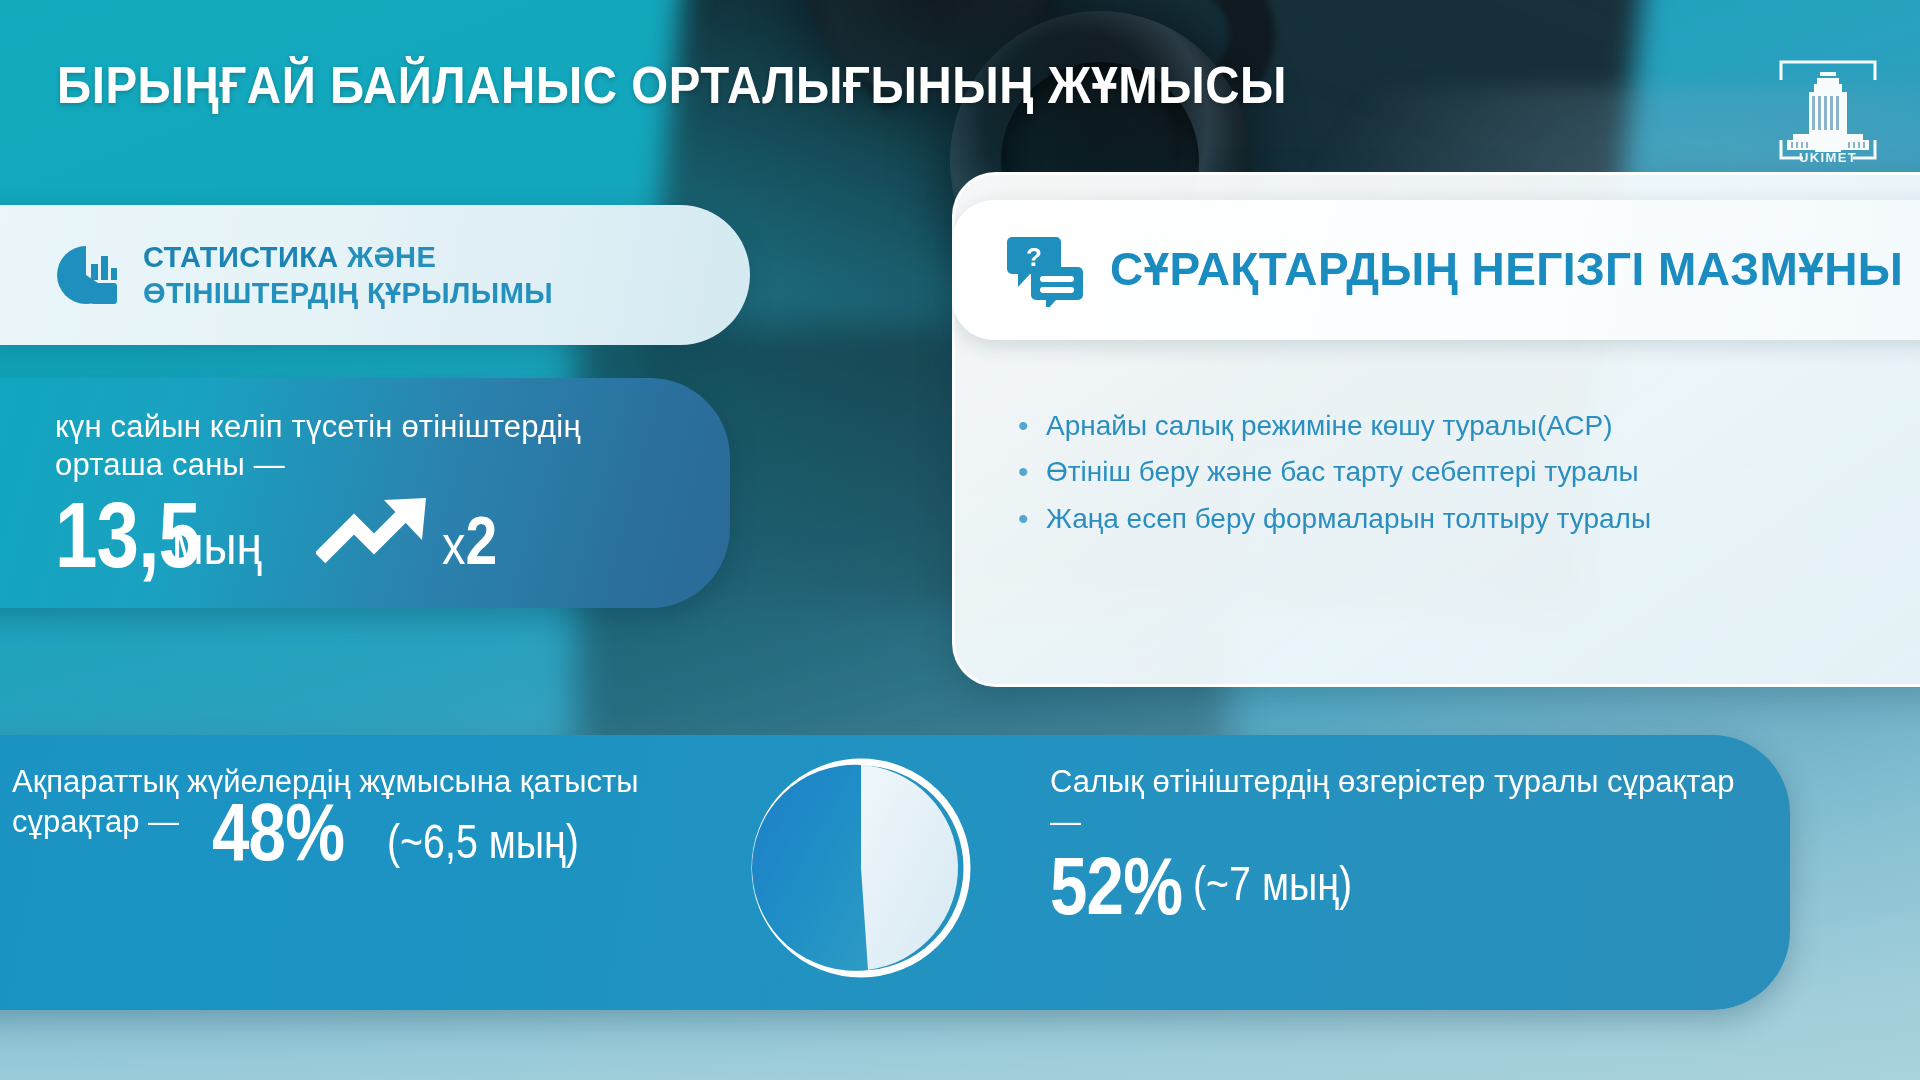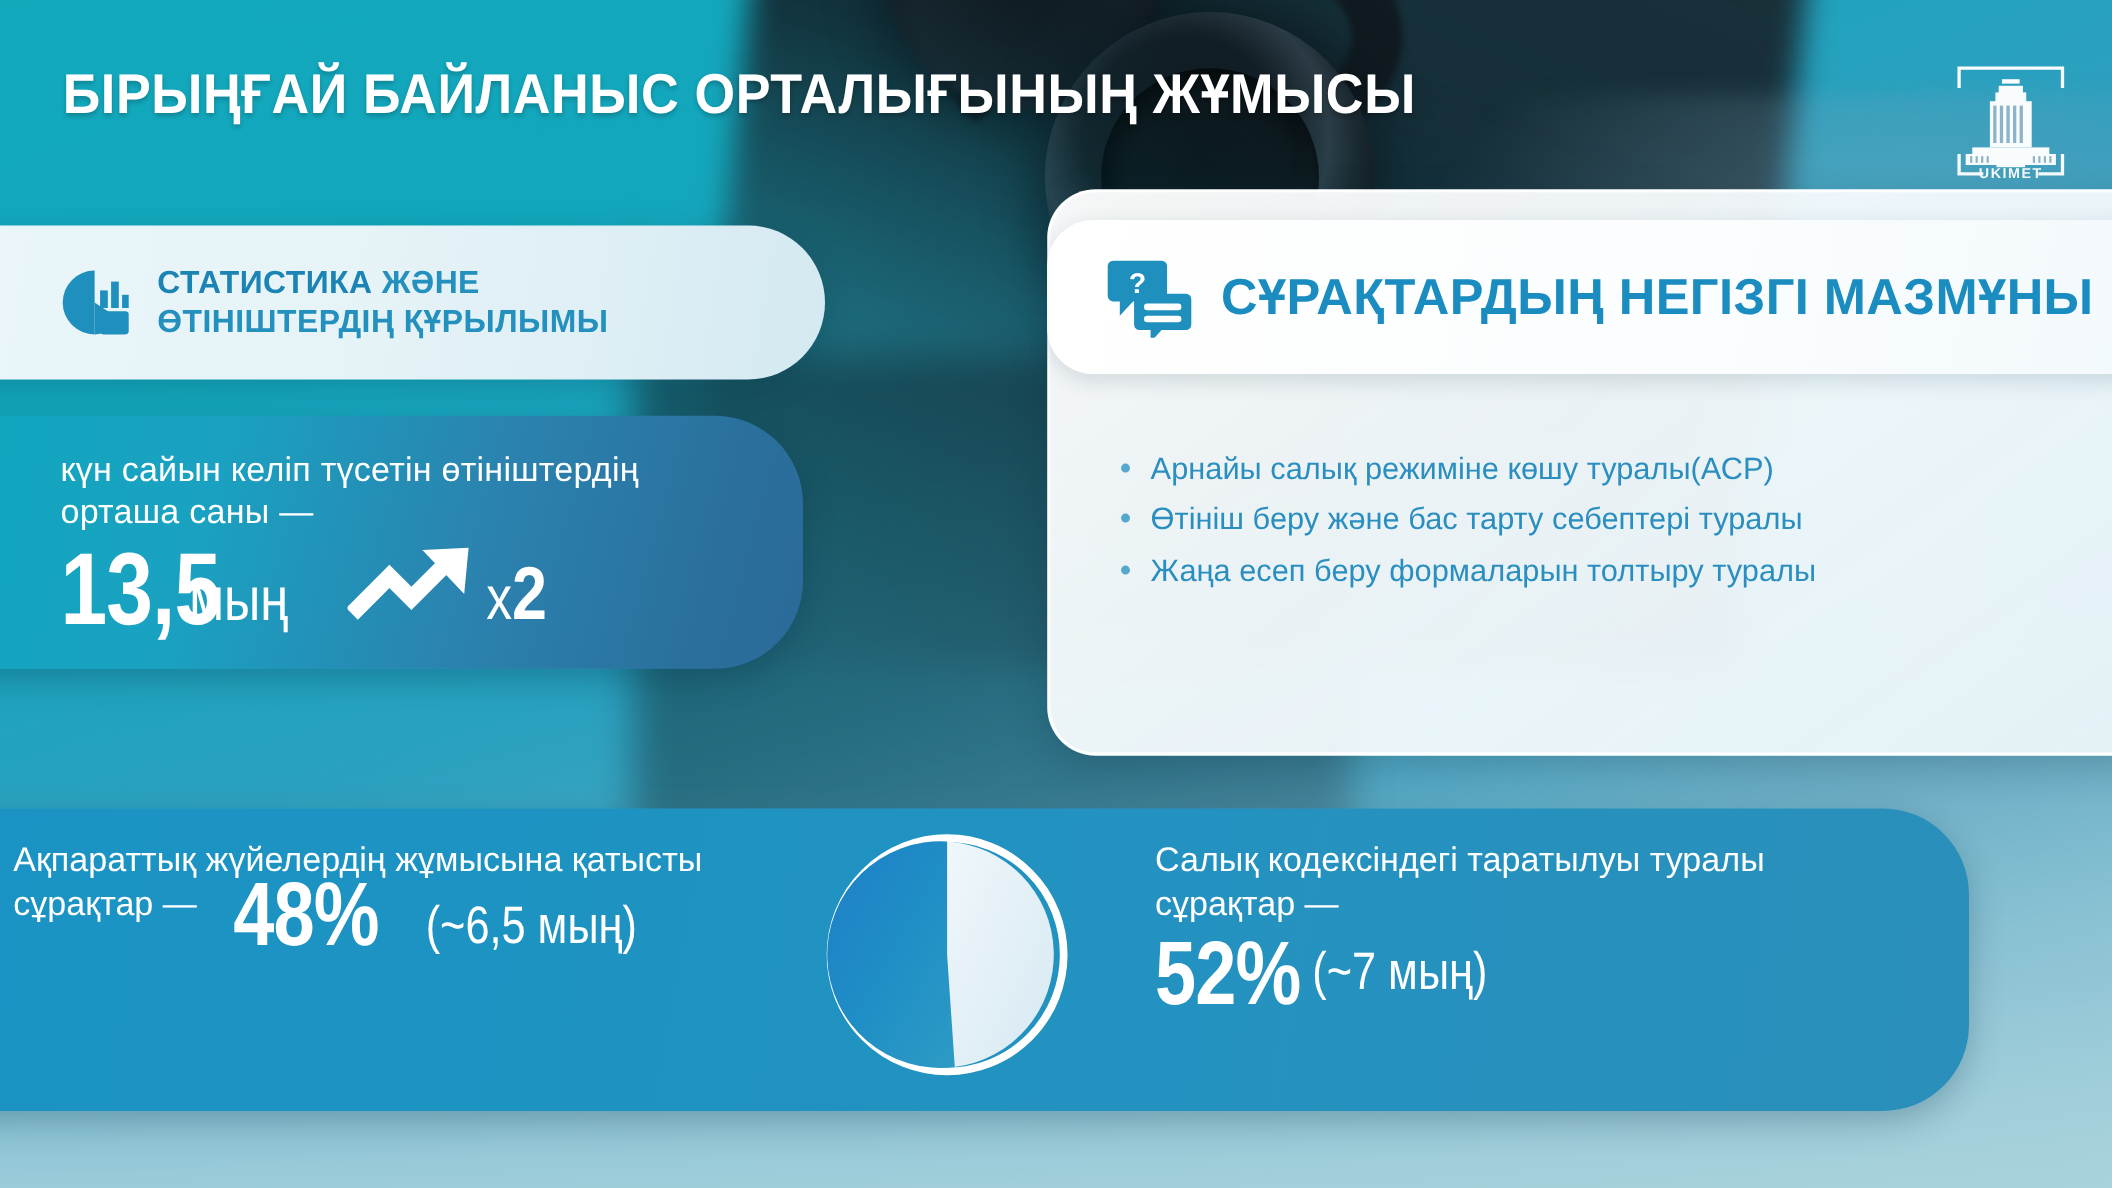--- a/index.html
+++ b/index.html
@@ -326,19 +326,19 @@
           <stop offset="100%" stop-color="#d7e9f2"></stop>
         </linearGradient>
       </defs>
       <circle cx="111" cy="111" r="106" fill="none" stroke="#ffffff" stroke-width="7"></circle>
       <path d="M111 111 L111 8 A103 103 0 1 0 118 213 Z" fill="url(#gblue)"></path>
       <path d="M111 111 L118 213 A103 103 0 0 0 111 8 Z" fill="url(#gpale)"></path>
     </svg>
   </div>
 
   <div id="split-right">
-    <div id="split-right-label">Салық кодексіндегі таратылуы туралы сұрақтар —</div>
+    <div id="split-right-label">Салық өтініштердің өзгерістер туралы сұрақтар —</div>
     <div class="val-row">
       <div class="val-big">52%</div>
       <div class="val-sub">(~7 мың)</div>
     </div>
   </div>
 </div>
 
 </body></html>

